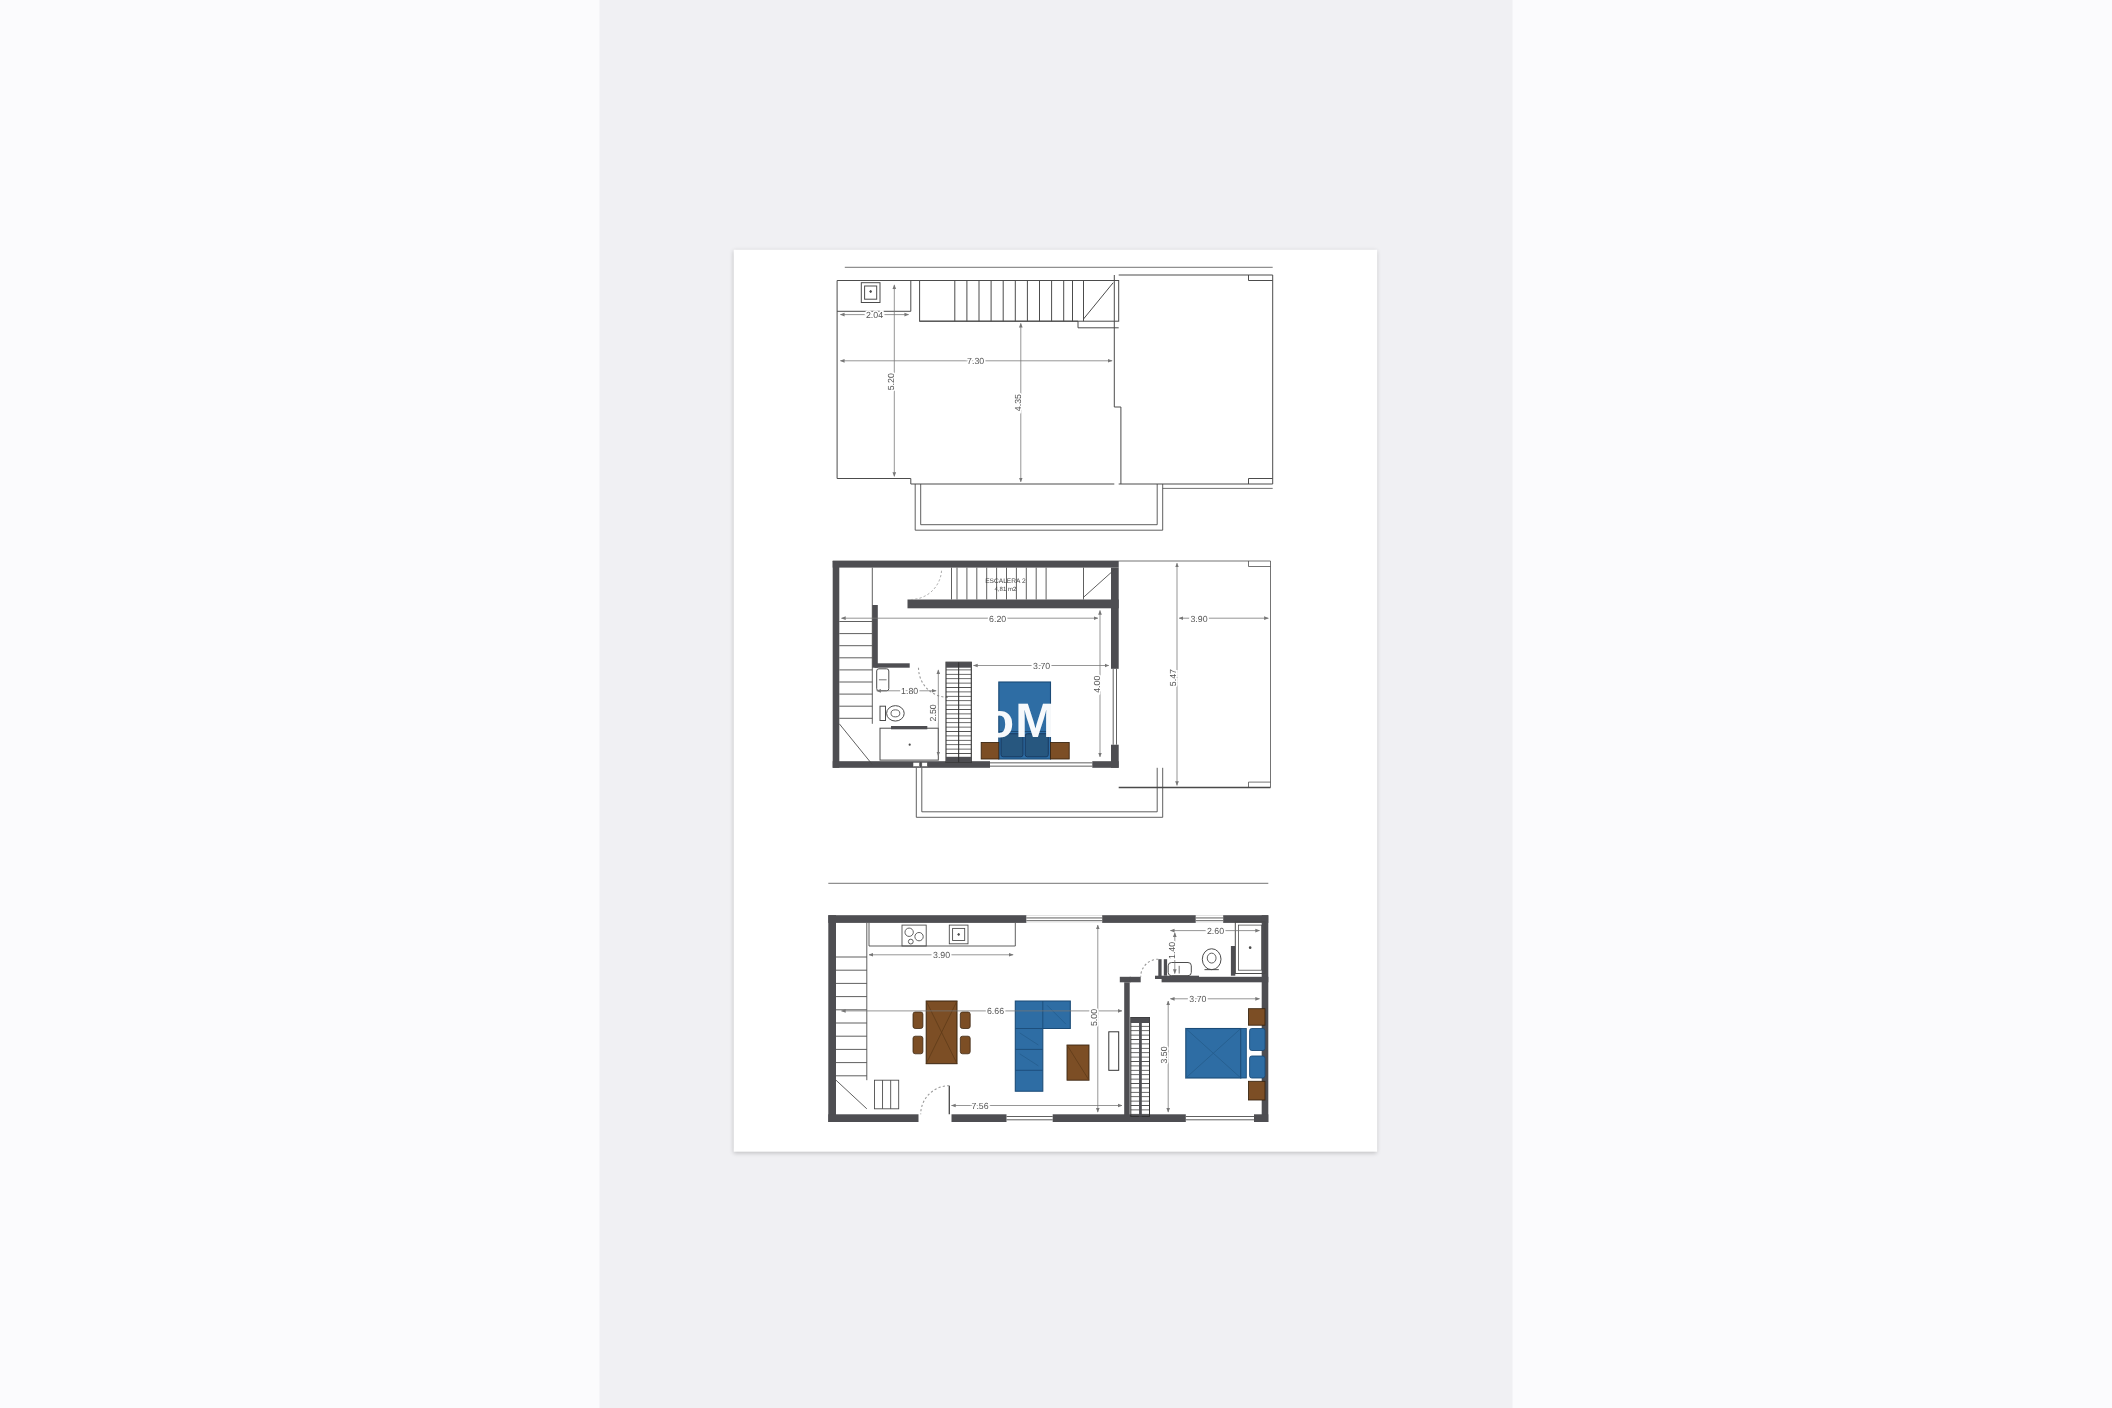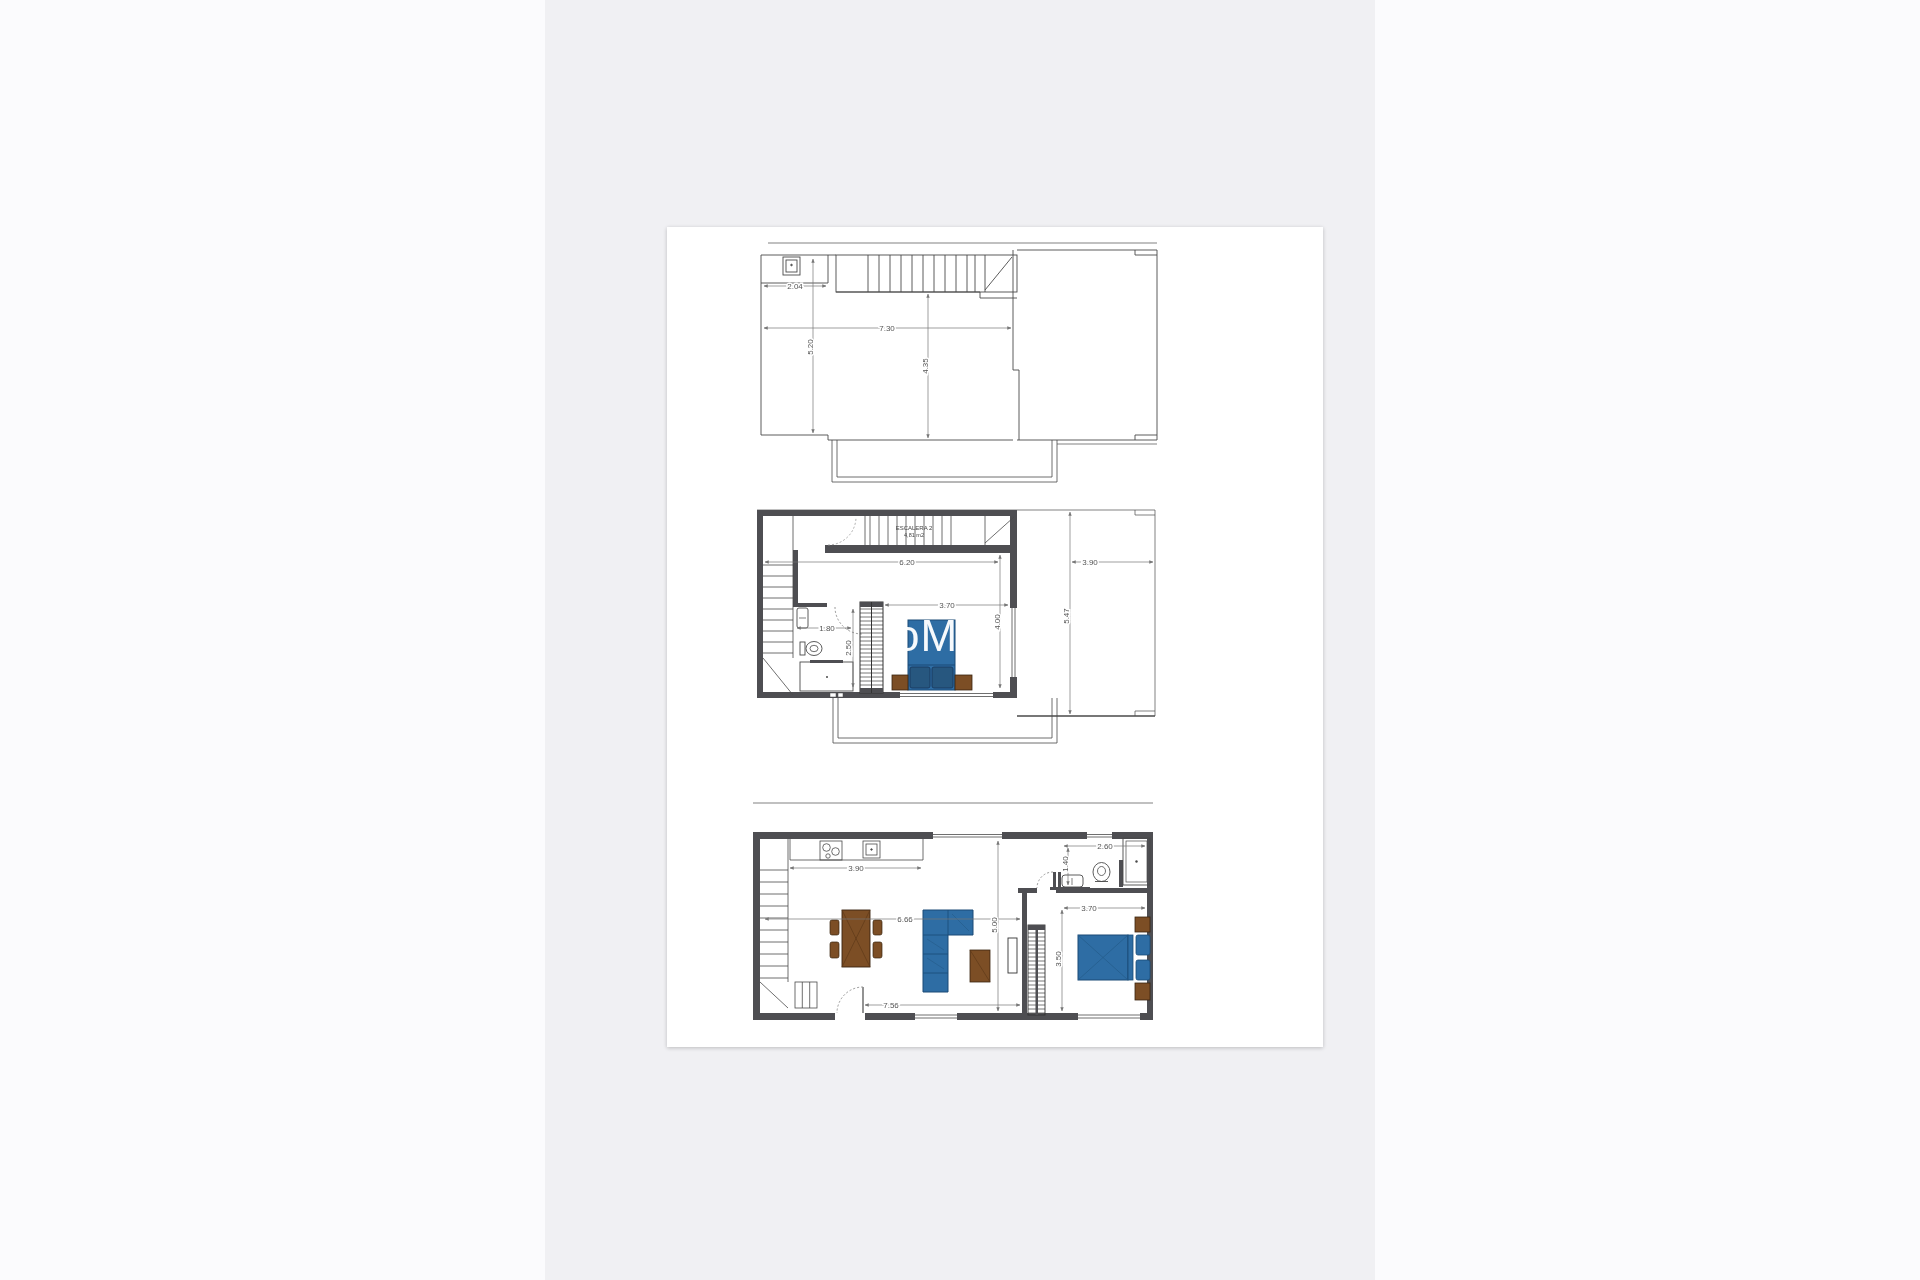--- a/index.html
+++ b/index.html
@@ -6,28 +6,28 @@
   body{
     width:1920px;height:1280px;position:relative;overflow:hidden;
     background:#fbfbfd;
     font-family:"Liberation Sans", sans-serif;
   }
   .band{
     position:absolute;left:545px;top:0;width:830px;height:1280px;
     background:#f0f0f3;
   }
   .card{
-    position:absolute;left:667px;top:227px;width:656px;height:820px;
+    position:absolute;left:667px;top:227px;width:585px;height:820px;
     background:#ffffff;
     box-shadow:0 1px 4px rgba(0,0,0,0.22);
   }
   .card svg{position:absolute;left:0;top:0;}
   .watermark{
-    position:absolute;left:228px;top:384px;
-    font-size:44px;font-weight:400;letter-spacing:1px;
+    position:absolute;left:228px;top:404px;
+    font-size:44px;font-weight:700;letter-spacing:1px;
     color:rgba(255,255,255,0.96);
     user-select:none;pointer-events:none;
   }
   .dim-text{font-family:"Liberation Sans",sans-serif;font-size:8px;fill:#555;}
   .stair-text{font-family:"Liberation Sans",sans-serif;fill:#444;}
 </style>
 </head>
 <body>
 
 <div class="band"></div>

